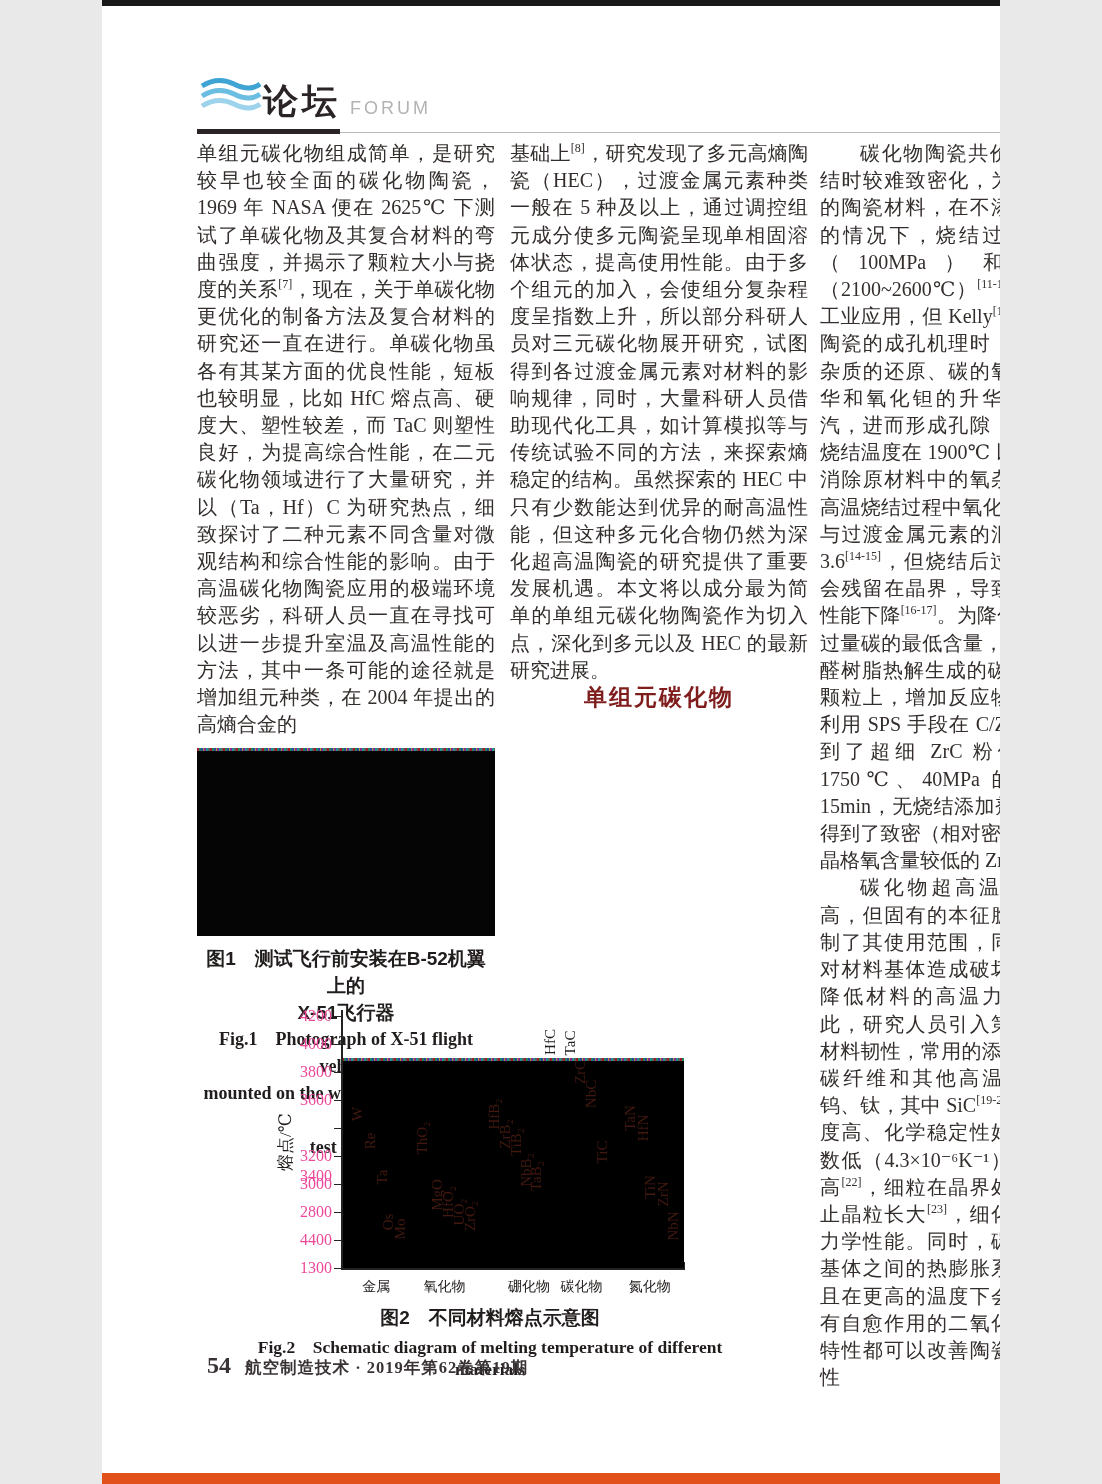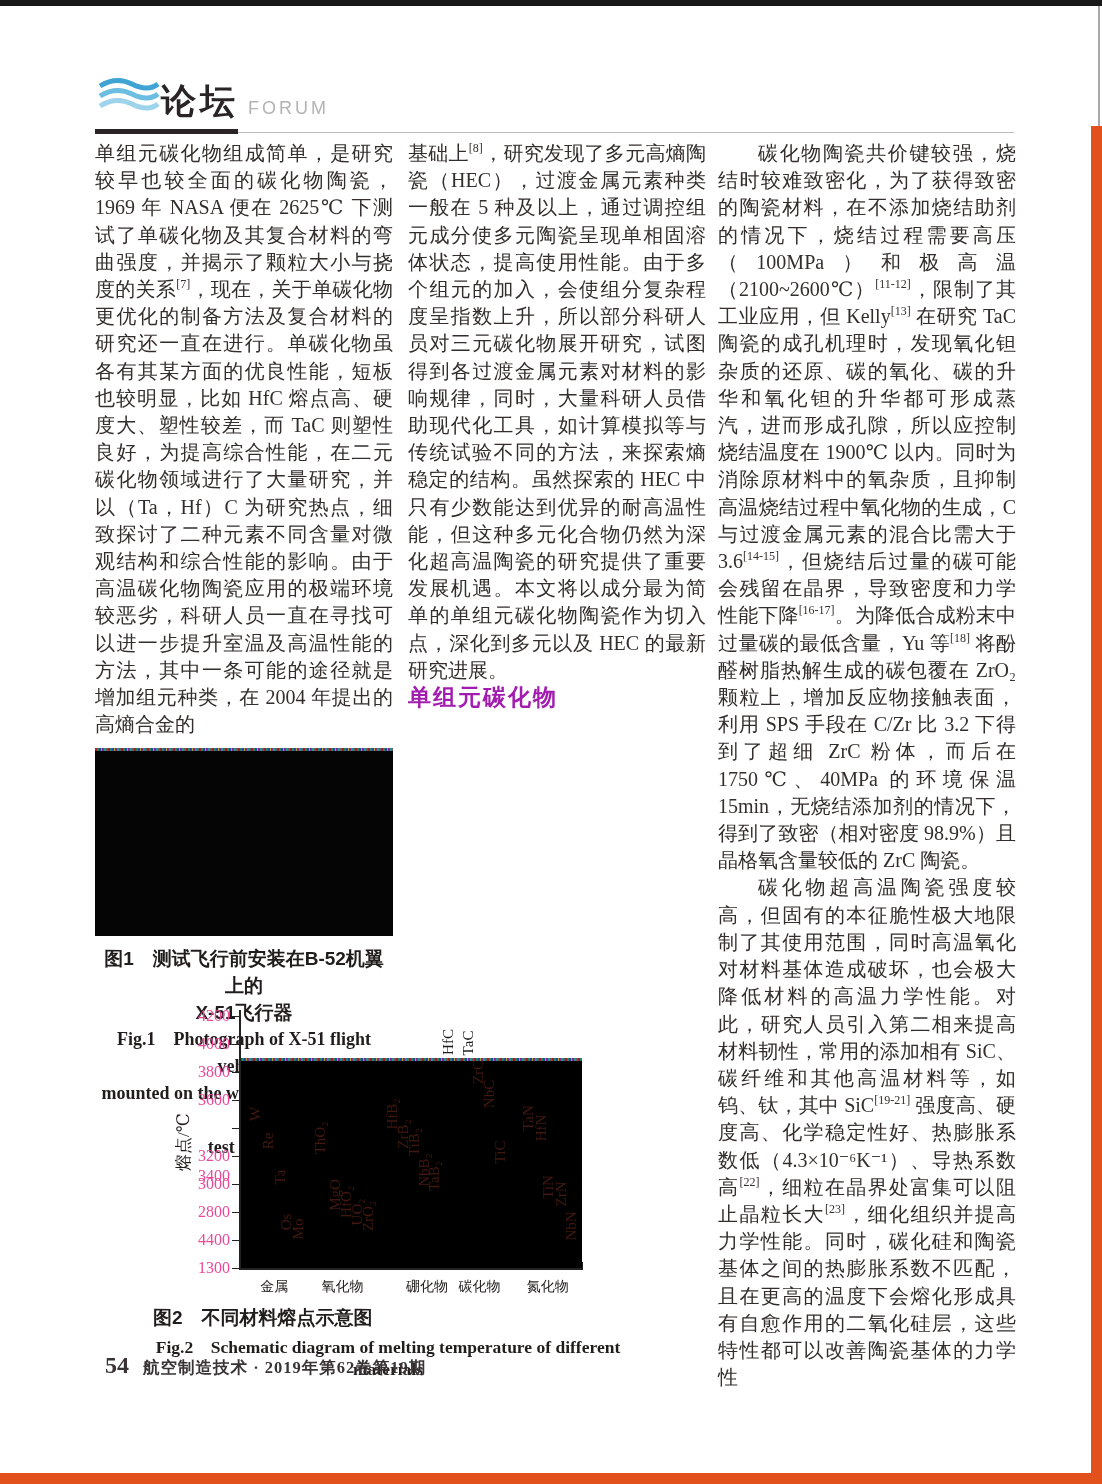--- a/index.html
+++ b/index.html
@@ -1,16 +1,16 @@
 <!DOCTYPE html>
 <html><head>
 <meta charset="utf-8">
 <style>
   html,body{margin:0;padding:0;background:#e9e9e9;}
-  .page{position:relative;width:1102px;height:1484px;background:#ffffff;margin:0 auto;
+  .page{position:relative;width:898px;height:1484px;background:#ffffff;margin:0 auto;
         font-family:"Liberation Serif","DejaVu Serif",serif;color:#332e2c;overflow:hidden;}
   
   .edge-top{position:absolute;left:0;top:0;width:1102px;height:6px;background:#181818;}
   .edge-right-thin{position:absolute;left:1098px;top:6px;width:2px;height:120px;background:#a9a9a9;}
   .edge-right{position:absolute;left:1091px;top:126px;width:11px;height:1358px;background:#e2511b;}
   .edge-bottom{position:absolute;left:0;top:1473px;width:1102px;height:11px;background:#e2511b;}
 
   
   .header{position:absolute;left:95px;top:70px;width:920px;height:66px;}
   .logo-wave{position:absolute;left:3px;top:2px;}
@@ -23,22 +23,22 @@
 
   
   .col{position:absolute;top:140px;width:298px;font-size:20px;line-height:27.2px;text-align:justify;}
   .col p{margin:0;}
   .col p.ind{text-indent:2em;}
   #col1{left:95px;}
   #col2{left:408px;}
   #col3{left:718px;}
   sup{font-size:12px;line-height:0;}
 
-  .section-heading{text-align:left;font-family:"Liberation Sans","DejaVu Sans",sans-serif;
-        font-weight:bold;font-size:23px;color:#a21caf;letter-spacing:2px;margin:14px 0 10px 0;text-indent:0;}
+  .section-heading{text-align:center;font-family:"Liberation Sans","DejaVu Sans",sans-serif;
+        font-weight:bold;font-size:23px;color:#7f1d1d;letter-spacing:2px;margin:14px 0 10px 0;text-indent:0;}
 
   
   .photo{position:relative;width:298px;height:188px;background:#050505;margin-top:10px;}
   .noise-strip{position:absolute;left:0;top:0;width:100%;height:3px;opacity:.8;
       background:repeating-linear-gradient(90deg,#c23 0 2px,#2a7 2px 4px,#35c 4px 6px,#cc3 6px 7px,#a3a 7px 9px,#2bb 9px 11px,#777 11px 13px);}
   .figcap{margin-top:9px;text-align:center;font-weight:bold;line-height:27px;text-indent:0;}
   .figcap .zh{font-family:"Liberation Sans","DejaVu Sans",sans-serif;font-size:19px;color:#211d1c;}
   .figcap .en{font-family:"Liberation Serif","DejaVu Serif",serif;font-size:18px;color:#211d1c;}
 
   
@@ -50,21 +50,21 @@
   .tick-end{position:absolute;width:1px;height:6px;background:#222;}
   .ytick{position:absolute;width:54px;text-align:right;font-size:16px;color:#ec4899;}
   .xcat{position:absolute;font-size:14px;color:#211d1c;white-space:nowrap;transform:translateX(-50%);
         font-family:"Liberation Sans","DejaVu Sans",sans-serif;}
   .vlabel{position:absolute;white-space:nowrap;font-size:15px;
         transform:translate(-50%,-50%) rotate(-90deg);}
   .pt-dark{color:#42180f;}
   .pt-above{color:#1c1c1c;}
   .ylab{position:absolute;white-space:nowrap;font-size:17px;color:#211d1c;
         transform:translate(-50%,-50%) rotate(-90deg);}
-  .chartcap-zh{position:absolute;left:0;top:297px;width:470px;font-weight:bold;
+  .chartcap-zh{position:absolute;left:0;top:297px;width:470px;text-align:center;font-weight:bold;
         font-family:"Liberation Sans","DejaVu Sans",sans-serif;font-size:19px;color:#211d1c;}
   .chartcap-en{position:absolute;left:0;top:327px;width:470px;text-align:center;font-weight:bold;
         font-size:17.5px;color:#211d1c;}
 
   
   .footer{position:absolute;left:105px;top:1352px;height:34px;}
   .pageno{font-size:24px;font-weight:bold;color:#3a3335;vertical-align:bottom;}
   .journal{font-size:16.5px;font-weight:bold;color:#3a3335;margin-left:14px;letter-spacing:1px;}
 </style>
 </head>

